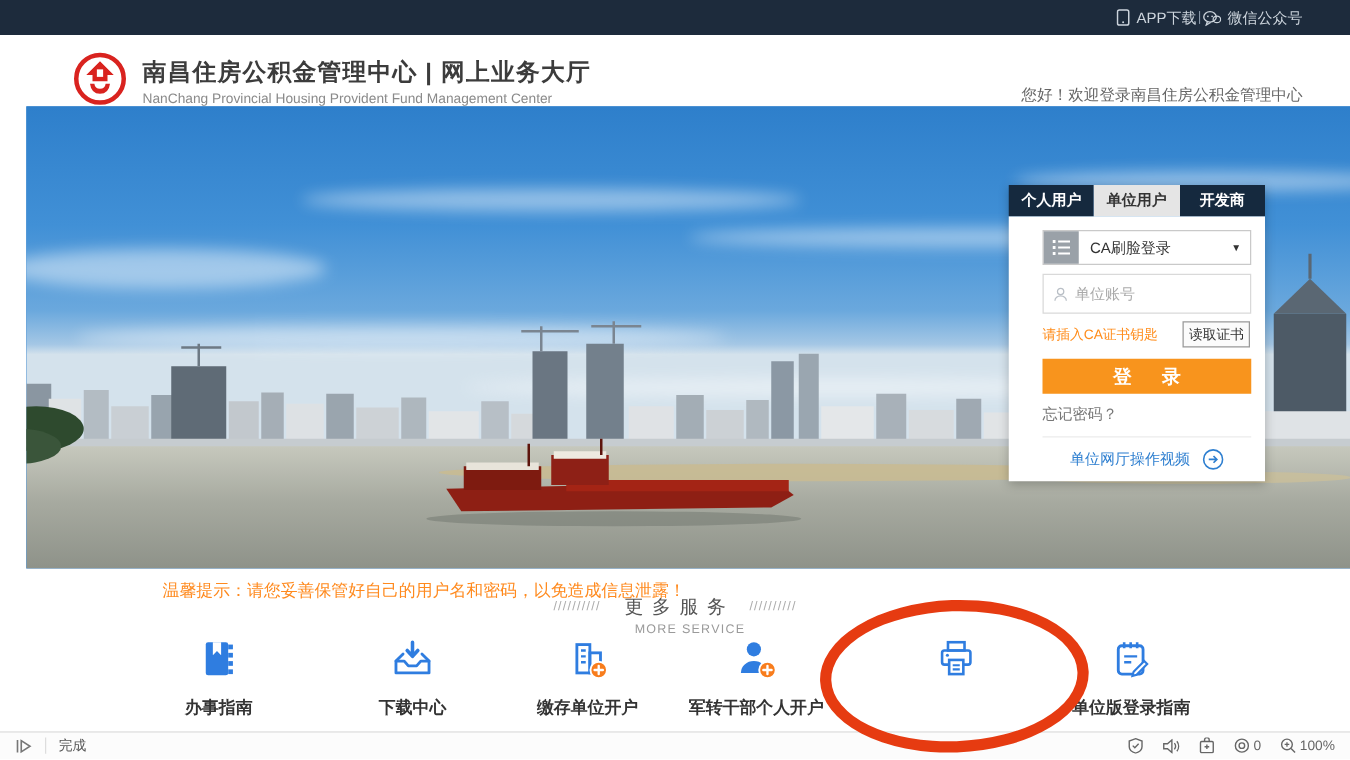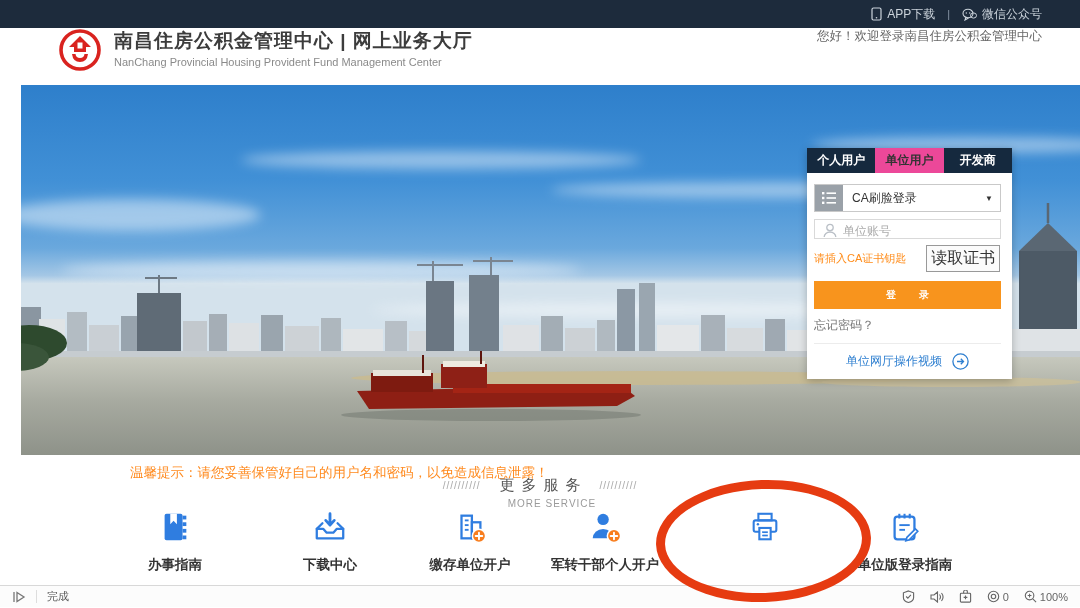--- a/index.html
+++ b/index.html
@@ -1,59 +1,59 @@
 <!DOCTYPE html>
 <html><head>
 <meta charset="utf-8">
 <style>
   * { margin:0; padding:0; box-sizing:border-box; }
   html,body { width:1080px; height:608px; overflow:hidden; background:#fff;
     font-family:"Liberation Sans","DejaVu Sans",sans-serif; }
 
   
   .topbar { height:28px; background:#1d2b3c; display:flex; align-items:center;
-    justify-content:flex-end; padding-right:38px; gap:12px; color:#ccd4dc; font-size:12px; }
+    justify-content:flex-end; padding-right:38px; gap:1px; color:#ccd4dc; font-size:12px; }
   .topbar .tlink { display:flex; align-items:center; gap:5px; cursor:pointer; }
   .topbar .sep { color:#8795a5; font-size:11px; }
 
   
-  .header { height:57px; background:#fff; display:flex; align-items:flex-start; padding:0 38px 0 58px; }
+  .header { height:57px; background:#fff; display:flex; align-items:flex-end; padding:0 38px 0 58px; }
   .logo { width:44px; height:44px; flex:0 0 44px; }
   .titles { margin-left:12px; }
   .title { font-size:19px; color:#3c3c3c; font-weight:700; letter-spacing:1px; }
   .subtitle { font-size:11px; color:#8a8a8a; margin-top:2px; }
   .welcome { margin-left:auto; font-size:12.5px; color:#666; }
 
   
   .hero { position:relative; width:1080px; height:370px; overflow:hidden; background:#2e7fcb;margin-left:21px; }
   .hero svg.photo { position:absolute; left:0; top:0; }
 
   
   .panel { position:absolute; left:786px; top:63px; width:205px; z-index:20;
     box-shadow:0 2px 8px rgba(0,0,0,.25); }
   .tabs { display:flex; height:25px; }
   .tab { flex:1; background:#15293e; color:#fff; font-size:12px; font-weight:700;
     display:flex; align-items:center; justify-content:center; cursor:pointer; }
-  .tab.active { background:#ec4899; color:#333; }
-  .panel-body { background:#fff; padding:11px 11px 9px 7px; }
+  .tab.active { background:#e5e5e5; color:#333; }
+  .panel-body { background:#fff; padding:11px 11px 9px 27px; }
   .selrow { display:flex; align-items:center; border:1px solid #c9c9c9; height:28px; cursor:pointer; }
   .selicon { width:28px; height:26px; background:#9aa1a8; display:flex; align-items:center; justify-content:center; flex:0 0 28px; }
   .seltext { font-size:12px; color:#333; padding-left:9px; flex:1; }
   .caret { font-size:8px; color:#333; padding-right:7px; }
-  .inrow { display:flex; align-items:flex-end; border:1px solid #d9d9d9; height:20px; margin-top:7px; }
+  .inrow { display:flex; align-items:center; border:1px solid #d9d9d9; height:32px; margin-top:7px; }
   .inrow svg { margin:0 6px 0 8px; }
   .inrow input { border:none; outline:none; font-size:12px; color:#555; width:140px;
     font-family:"Liberation Sans","DejaVu Sans",sans-serif; }
   .inrow input::placeholder { color:#aaa; }
   .carow { display:flex; align-items:center; gap:20px; margin-top:6px; }
   .cahint { font-size:11px; color:#ff8c1a; }
-  .readbtn { font-size:16px; color:#333; background:#fbfbfb; border:1px solid #999;
+  .readbtn { font-size:11px; color:#333; background:#fbfbfb; border:1px solid #999;
     padding:2px 4px; cursor:pointer; font-family:inherit; }
   .loginbtn { width:100%; height:28px; background:#f8941d; color:#fff; border:none;
-    font-size:10px; font-weight:700; letter-spacing:10px; text-indent:10px; margin-top:9px;
+    font-size:15px; font-weight:700; letter-spacing:10px; text-indent:10px; margin-top:9px;
     cursor:pointer; font-family:inherit; }
   .forgot { font-size:12px; color:#777; margin-top:8px; cursor:pointer; }
   .videorow { border-top:1px solid #ececec; margin-top:9px; padding-top:9px;
     display:flex; align-items:center; justify-content:center; gap:10px; }
   .videolink { font-size:12px; color:#2e7fd0; cursor:pointer; }
 
   
   .lower { position:relative; height:130px; background:#fff; }
   .notice { position:absolute; left:95px; top:9px; font-size:13.5px; color:#ff8a1e;margin-left:35px; }
   .more { position:absolute; left:0; right:0; top:21px; text-align:center; }

